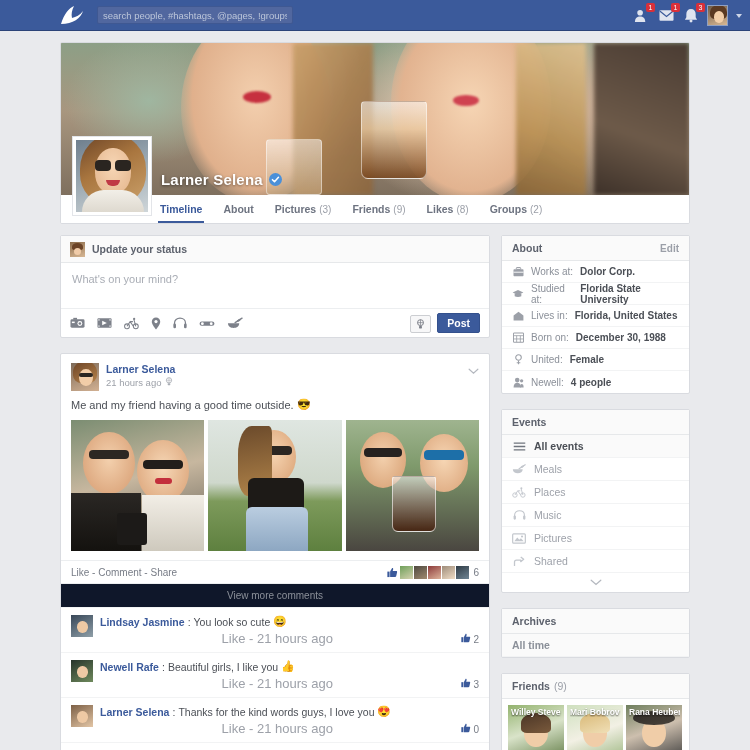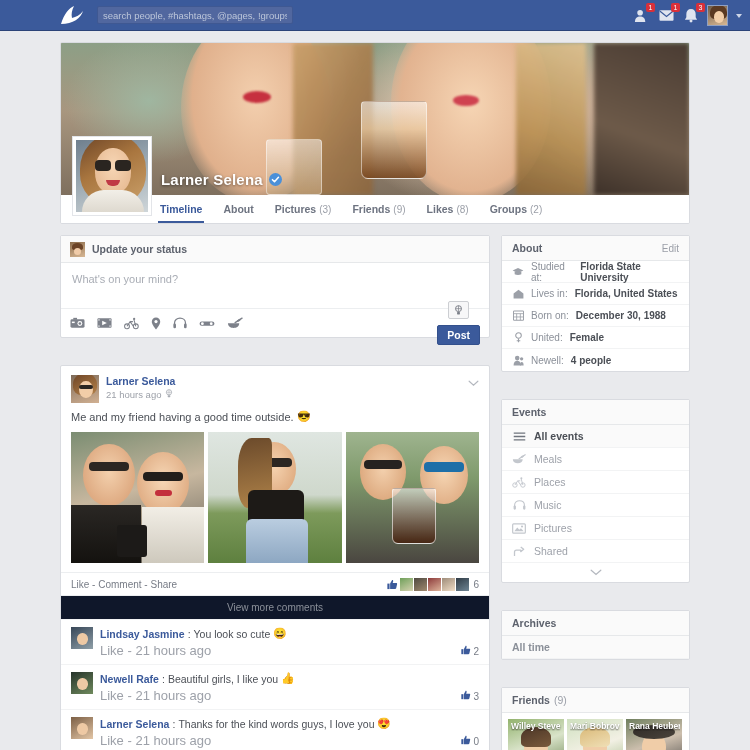--- a/index.html
+++ b/index.html
@@ -197,21 +197,21 @@
 
   
   .columns { display: flex; gap: 11px; margin-top: 11px; }
   .col-main { width: 430px; }
   .col-side { width: 189px; }
 
   .card {
     background: #fff;
     border: 1px solid #d9dbe0;
     border-radius: 2px;
-    margin-bottom: 27px;
+    margin-bottom: 15px;
   }
 
   
   .status-head {
     height: 27px; display: flex; align-items: center; gap: 7px;
     padding: 0 9px; border-bottom: 1px solid #e6e8ea;
     background: #fafafa;
   }
   .mini-av {
     width: 15px; height: 15px; overflow: hidden;
@@ -234,21 +234,21 @@
     background: transparent;
   }
   .status-textarea::placeholder { color: #a9adb5; }
   .status-foot {
     height: 29px; border-top: 1px solid #eceef0;
     display: flex; align-items: center; padding: 0 9px;
   }
   .tool-icons { display: flex; gap: 12px; align-items: center; }
   .tool-icon { cursor: pointer; display:flex; align-items:center; }
   .tool-icon svg { display:block; }
-  .status-actions { margin-left: auto; display: flex; align-items: center; gap: 6px; flex-direction: column; }
+  .status-actions { margin-left: auto; display: flex; align-items: flex-end; gap: 6px; }
   .privacy-btn {
     width: 21px; height: 18px; border: 1px solid #ccced2; background: #f7f7f8;
     border-radius: 2px; cursor: pointer;
     display: flex; align-items: center; justify-content: center;
   }
   .post-btn {
     background: #3b5a9b; color: #fff; border: 1px solid #33508c;
     border-radius: 2px; font-size: 10.5px; font-weight: bold;
     padding: 3px 9px; cursor: pointer;
     font-family: "Liberation Sans", sans-serif;
@@ -306,41 +306,41 @@
 
   .comment {
     display: flex; gap: 7px; padding: 7px 10px 6px 10px;
     border-top: 1px solid #f2f3f4;
   }
   .cm-av { width: 22px; height: 22px; flex: none; position: relative; overflow: hidden; }
   .cmav1 { background: linear-gradient(150deg,#374657,#8f9fa8); }
   .cmav2 { background: linear-gradient(150deg,#26332a,#6f8a5d); }
   .cmav3 { background: linear-gradient(150deg,#7c5f45,#e3c6a6); }
   .cm-av .fc { position:absolute; left:6px; top:6px; width:11px; height:12px; background:#eec9a4; border-radius:48%; }
-  .cm-body { flex: 1; }
+  .cm-body { flex: 1; text-align: center; }
   .cm-line { font-size: 10.5px; color: #4b4f56; display:flex; align-items:center; gap:3px; flex-wrap:wrap; }
   .cm-author { font-weight: bold; color: #3b5a9b; cursor: pointer; }
   .cm-sub { font-size: 13px; color: #9da1a9; margin-top: 3px; cursor: pointer; }
   .cm-likes { display: flex; align-items: center; gap: 2px; align-self: flex-end; font-size: 10px; color: #777c86; padding-bottom: 1px; }
 
   .comment-box { display: flex; gap: 7px; padding: 8px 10px; border-top: 1px solid #f2f3f4; align-items: center; }
   .comment-input {
     flex: 1; height: 22px; border: 1px solid #d3d5d9; border-radius: 2px;
     padding: 0 7px; font-size: 10.5px; color: #777c86; outline: none;
     font-family: "Liberation Sans", sans-serif;
   }
   .comment-input::placeholder { color: #a9adb5; }
 
   
   .side-head {
     height: 25px; display: flex; align-items: center; padding: 0 10px;
     border-bottom: 1px solid #e6e8ea; background: #fafafa;
     font-size: 10.5px; font-weight: bold; color: #5d626d;
   }
-  .side-head .edit { margin-left: auto; font-weight: normal; color: #9b9fa8; cursor: pointer; font-size: 10px; }
+  .side-head .edit { margin-left: auto; font-weight: bold; color: #9b9fa8; cursor: pointer; font-size: 10px; }
   .about-row {
     display: flex; align-items: center; gap: 7px;
     padding: 0 10px; height: 22px;
     border-bottom: 1px solid #f2f3f4;
     font-size: 10px; color: #8b9099;
   }
   .about-row:last-child { border-bottom: 0; }
   .about-row b { color: #4b4f56; font-weight: bold; }
   .about-ico { width: 12px; display:flex; justify-content:center; flex:none; }
 
@@ -731,20 +731,31 @@
 
     <div class="col-side">
 
       <div class="card">
         <div class="side-head">
           <span>About</span>
           <span class="edit">Edit</span>
         </div>
         <div class="about-row">
           <span class="about-ico">
+            <svg width="11" height="10" viewBox="0 0 12 11">
+                <rect x="0.5" y="2.6" width="11" height="7.6" rx="0.8" fill="#9ca0a8"></rect>
+                <rect x="3.6" y="0.6" width="4.8" height="2" rx="0.6" fill="none" stroke="#9ca0a8" stroke-width="1.1"></rect>
+                <rect x="0.5" y="5.2" width="11" height="1" fill="#fff"></rect>
+              </svg>
+          </span>
+          <span>Works at:</span>
+          <b>Dolor Corp.</b>
+        </div>
+        <div class="about-row">
+          <span class="about-ico">
             <svg width="12" height="9" viewBox="0 0 13 10">
                 <path d="M0.5 4 L6.5 1.2 L12.5 4 L6.5 6.8 Z" fill="#9ca0a8"></path>
                 <path d="M2.8 5.2 L2.8 8 C4.6 9.2, 8.4 9.2, 10.2 8 L10.2 5.2" fill="#9ca0a8"></path>
               </svg>
           </span>
           <span>Studied at:</span>
           <b>Florida State University</b>
         </div>
         <div class="about-row">
           <span class="about-ico">

